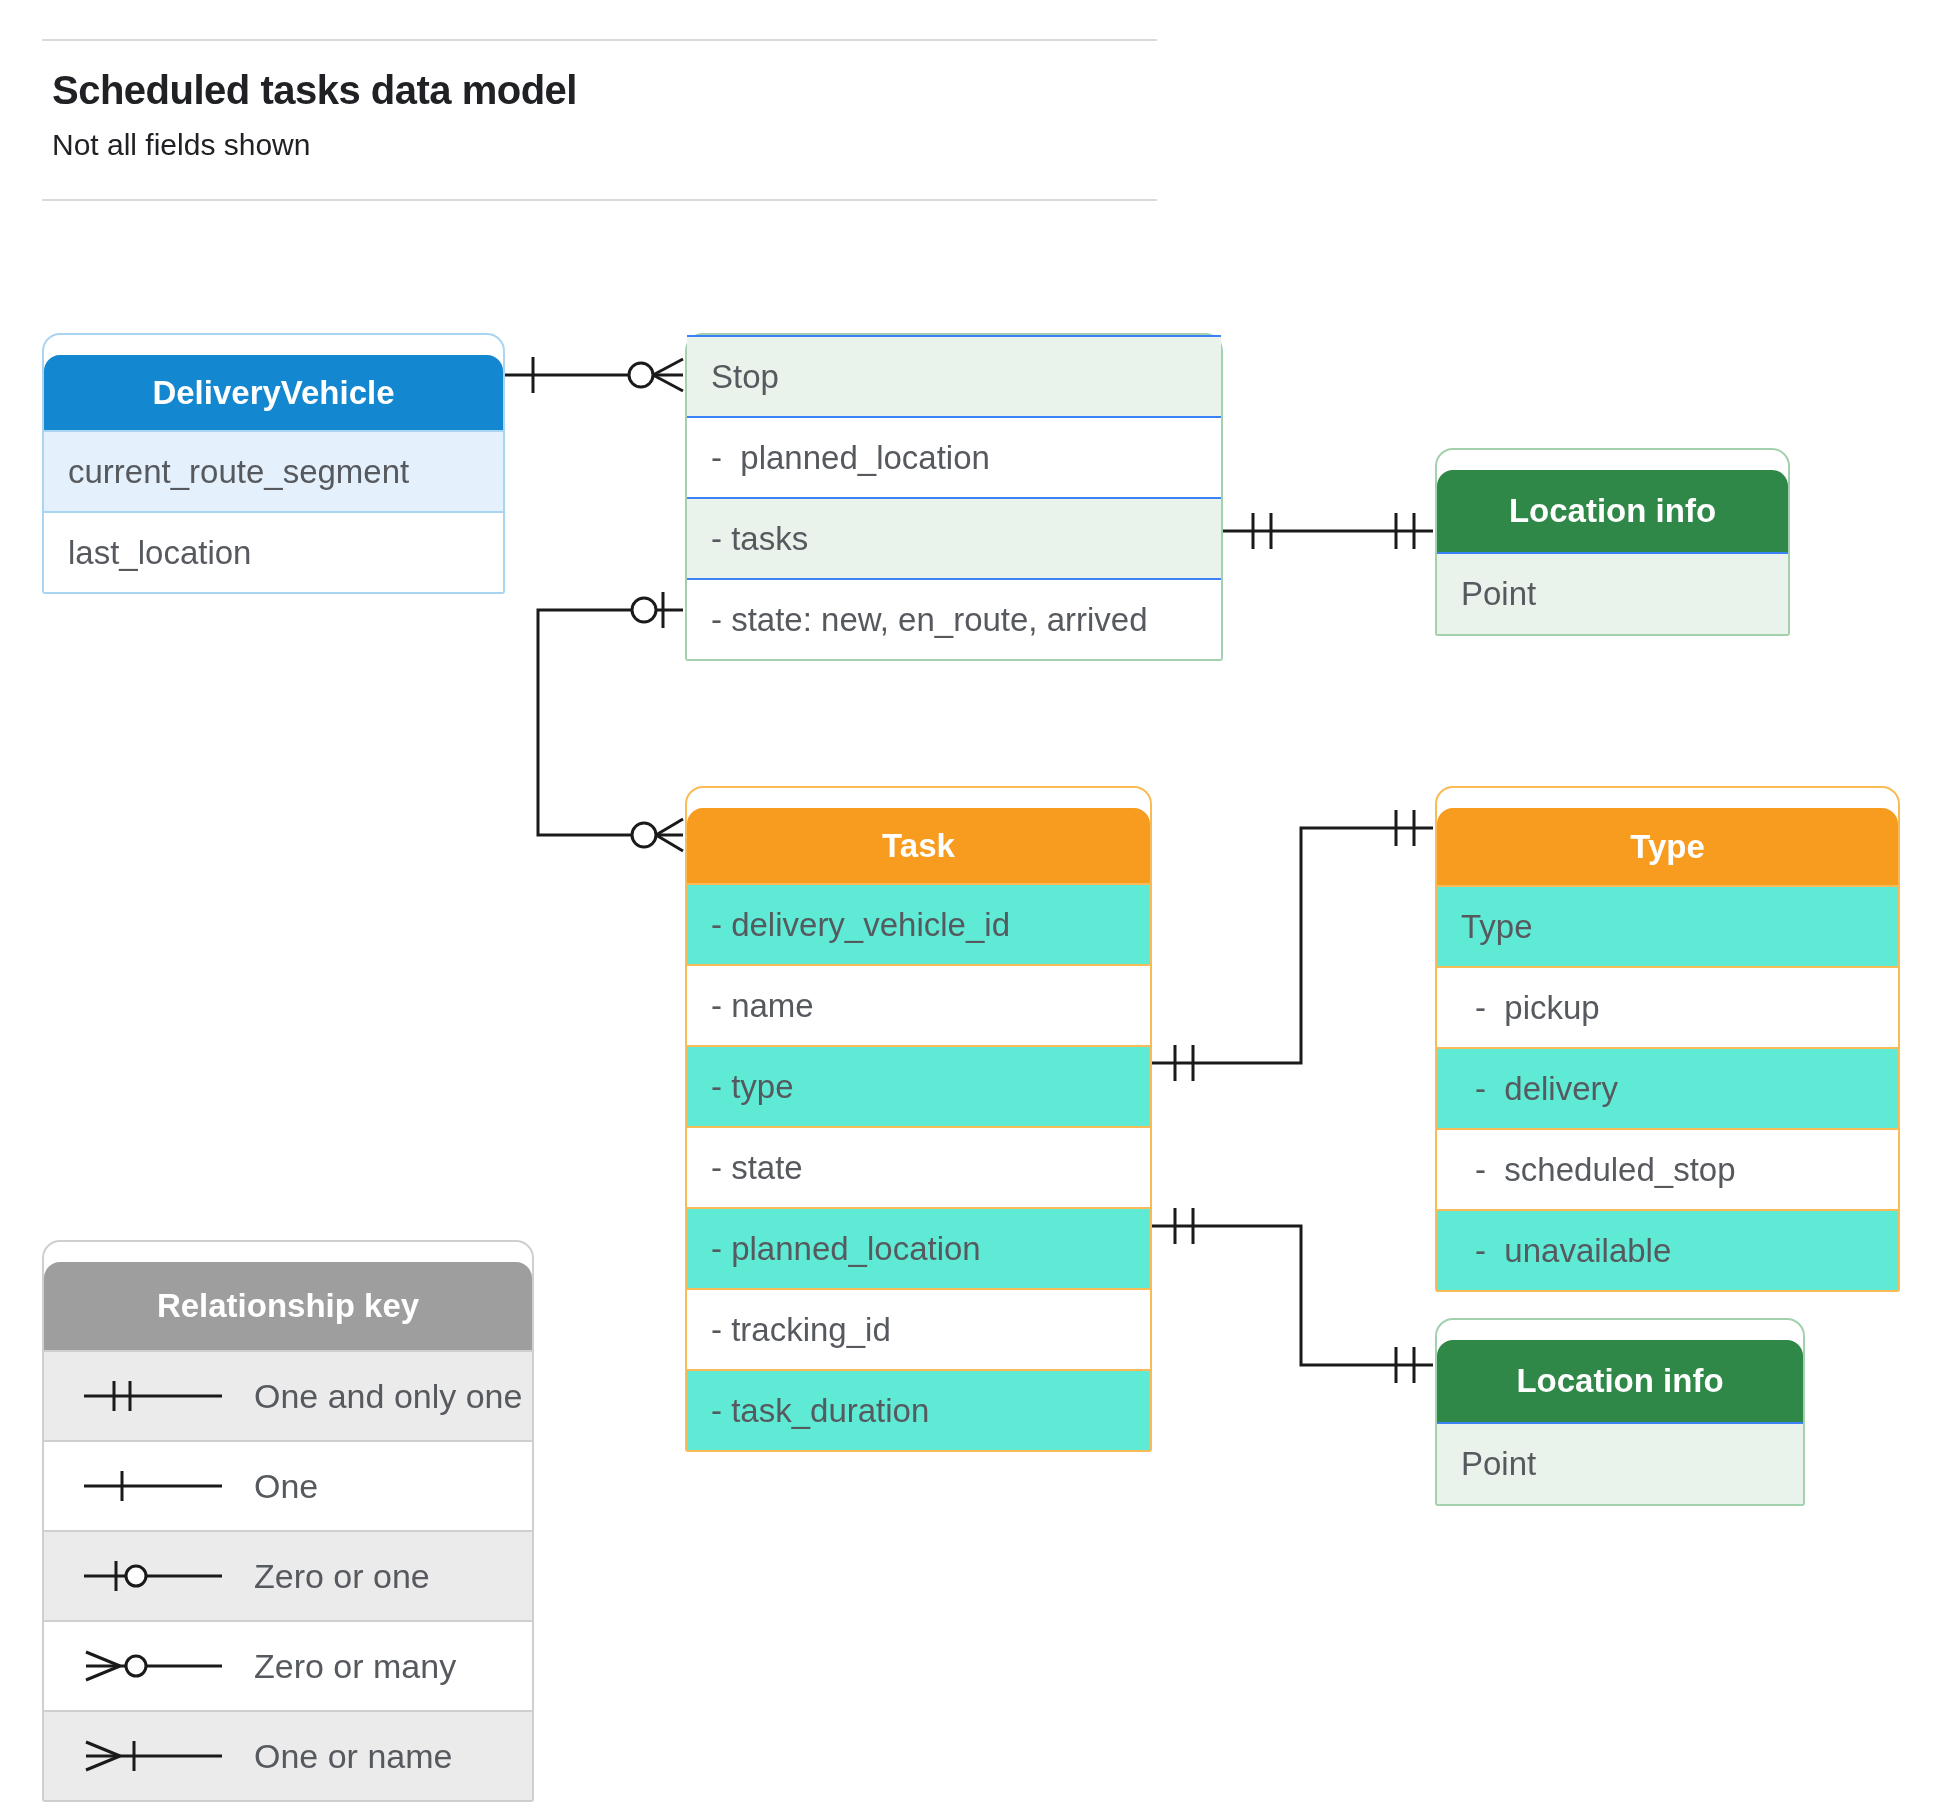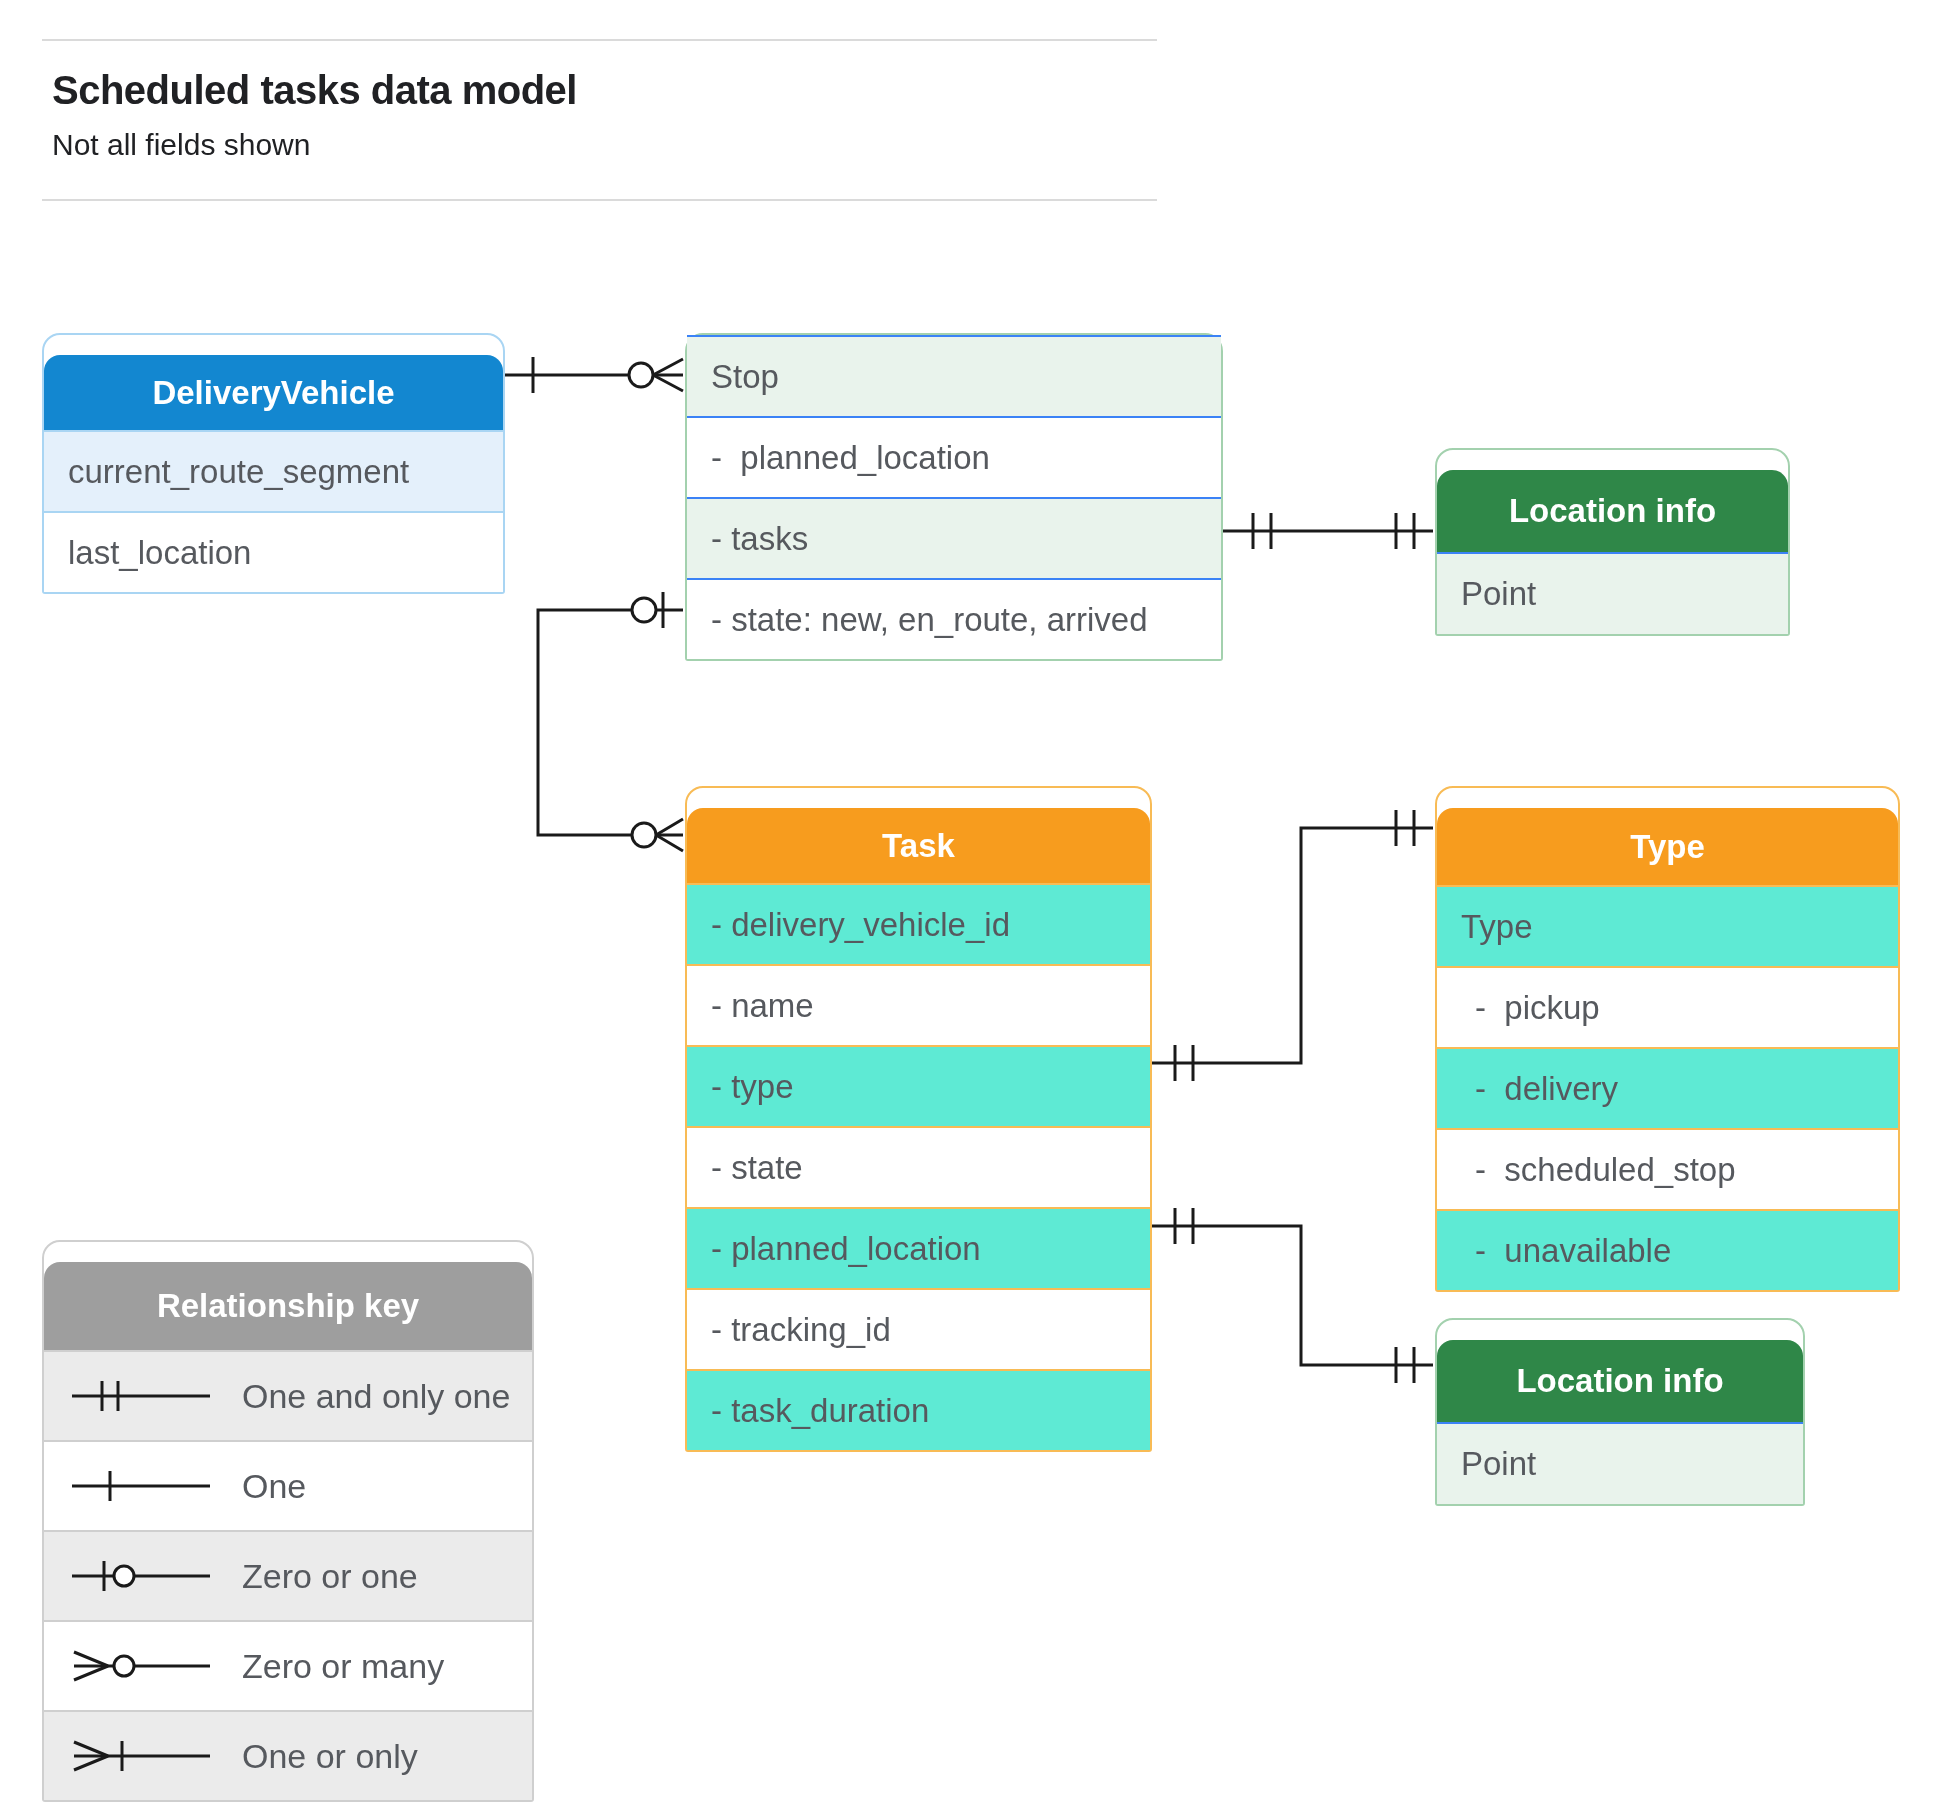--- a/index.html
+++ b/index.html
@@ -40,21 +40,21 @@
   .tbl.orange .row.tint{background:#5eead4;}
   .tbl.task .hd{height:75px;line-height:75px;}
   .tbl.task .row{height:81px;line-height:79px;}
   .tbl.type .hd{height:77px;line-height:77px;}
   .tbl.type .row{height:81px;line-height:79px;}
   .tbl.type .row.dashed{padding-left:38px;}
 
   
   .tbl.legend{border:2px solid #cfcfcf;}
   .tbl.legend .hd{background:#9e9e9e;height:88px;line-height:88px;}
-  .tbl.legend .lrow{height:90px;border-top:2px solid #cfcfcf;display:flex;align-items:center;padding-left:20px;box-sizing:border-box;background:#fff;}
+  .tbl.legend .lrow{height:90px;border-top:2px solid #cfcfcf;display:flex;align-items:center;padding-left:32px;box-sizing:border-box;background:#fff;}
   .tbl.legend .lrow.tint{background:#ebebeb;}
   .tbl.legend .lrow svg{flex:0 0 auto;}
   .tbl.legend .lrow .llabel{margin-left:28px;color:#56595e;font-size:34px;}
 
   svg.connectors{position:absolute;left:0;top:0;pointer-events:none;z-index:5;}
 </style>
 </head>
 <body>
 
 <div class="canvas">
@@ -154,21 +154,21 @@
     </div>
 
     <div class="lrow tint">
       <svg width="150" height="40" viewBox="0 0 150 40">
         <g stroke="#1a1a1a" stroke-width="3" fill="none">
           <path d="M10 20 H146"></path>
             <path d="M44 20 L10 6 M44 20 L10 34"></path>
             <path d="M58 5 V35"></path>
         </g>
       </svg>
-      <span class="llabel">One or only</span>
+      <span class="llabel">One or name</span>
     </div>
   </div>
 
   <svg class="connectors" width="1940" height="1805" viewBox="0 0 1940 1805">
 
     <g stroke="#1a1a1a" stroke-width="3" fill="none">
       <path d="M505 375 H683"></path>
       <path d="M533 357 V393"></path>
       <circle cx="641" cy="375" r="12" fill="#ffffff"></circle>
       <path d="M653 375 L683 359 M653 375 L683 391"></path>

